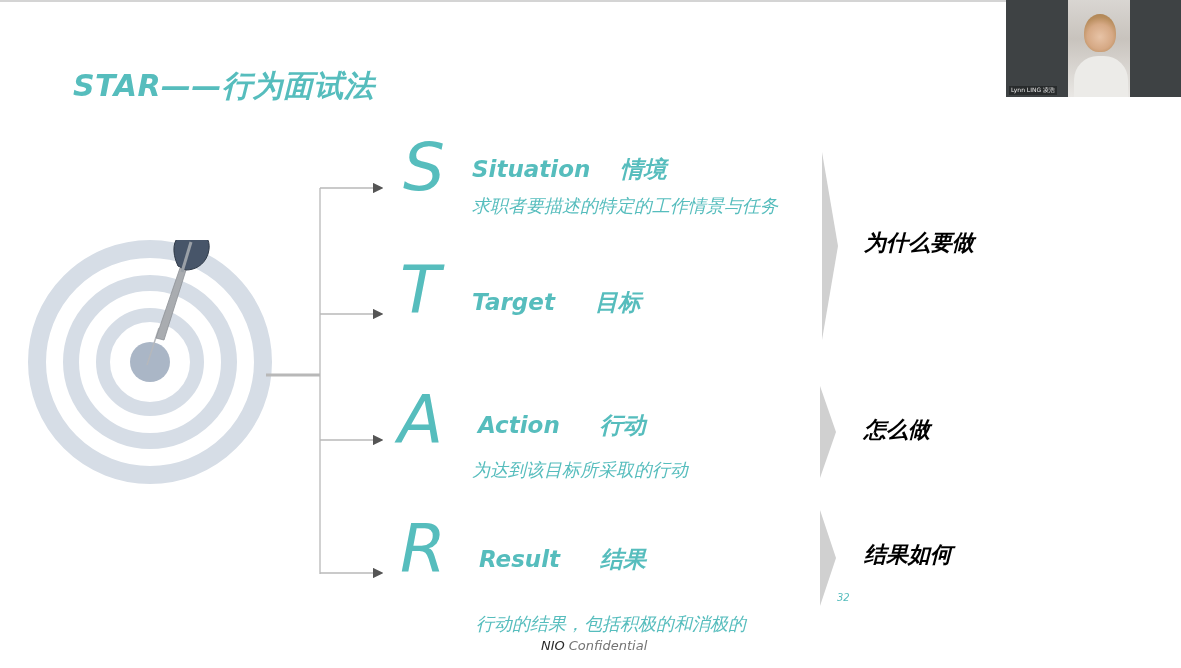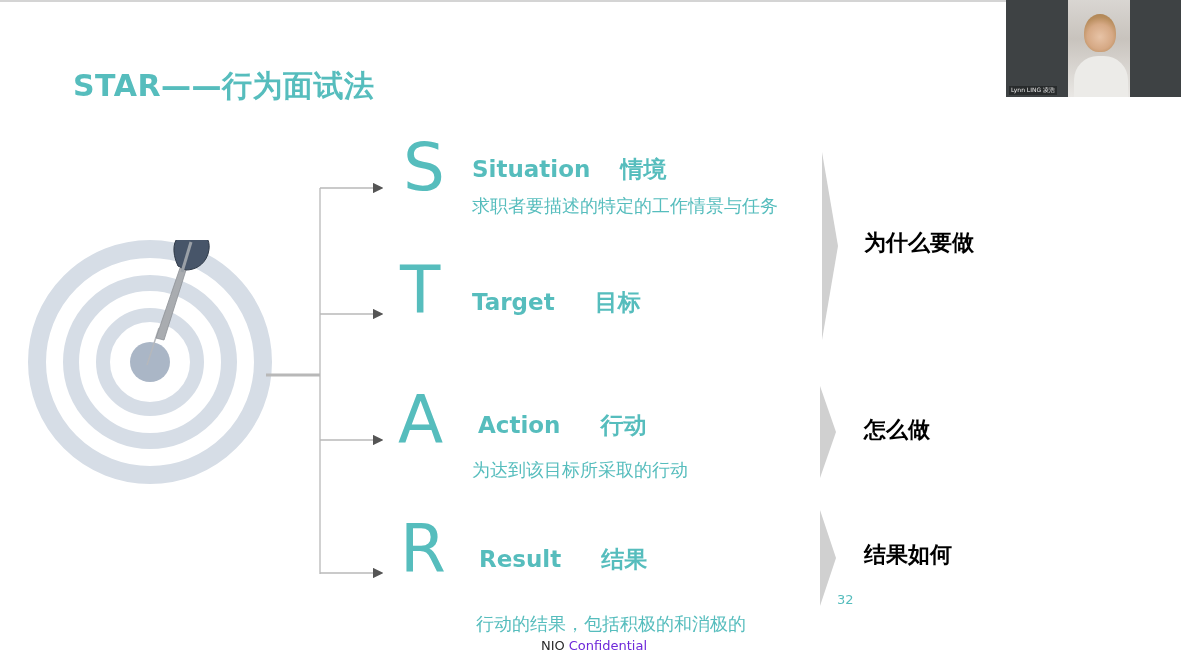--- a/index.html
+++ b/index.html
@@ -5,21 +5,21 @@
     * { margin: 0; padding: 0; box-sizing: border-box; }
     html, body {
       width: 1181px; height: 668px; overflow: hidden;
       background: #ffffff;
       font-family: "DejaVu Sans", "Liberation Sans", sans-serif;
     }
     .topline {
       position: absolute; left: 0; top: 0; width: 1181px; height: 2px;
       background: #d4d4d4;
     }
-    .slide { position: absolute; left: 0; top: 2px; width: 1181px; height: 558px; }
+    .slide { position: absolute; left: 0; top: 2px; width: 1181px; height: 558px; font-style: italic; }
     .title {
       position: absolute; left: 73px; top: 64px;
       font-size: 30px; font-weight: bold; color: #56bdbd;
       letter-spacing: 0.5px;
     }
 
     
     .video {
       position: absolute; left: 1006px; top: 0px; width: 175px; height: 97px;
       background: #3e4244;
@@ -59,26 +59,26 @@
       white-space: nowrap;
     }
     .row-head .cn { margin-left: 30px; }
     .row-desc {
       position: absolute; font-size: 18px; color: #56bdbd; white-space: nowrap;
     }
     .chev { position: absolute; }
     .side-label {
       position: absolute; font-size: 22px; font-weight: bold; color: #000000; white-space: nowrap;
     }
-    .page-num { position: absolute; left: 837px; top: 590px; font-size: 13px; color: #56bdbd; }
+    .page-num { position: absolute; left: 837px; top: 590px; font-size: 10px; color: #56bdbd; }
     .footer {
       position: absolute; left: 541px; top: 636px; font-size: 13px; white-space: nowrap;
     }
     .footer .brand { color: #2a2a2a; }
-    .footer .conf { color: #6d28d9; margin-left: 4px; }
+    .footer .conf { color: #737373; margin-left: 4px; }
   </style>
 </head>
 <body>
 
 <div class="topline"></div>
 
 <div class="slide">
 
   <div class="title">STAR——行为面试法</div>
 

